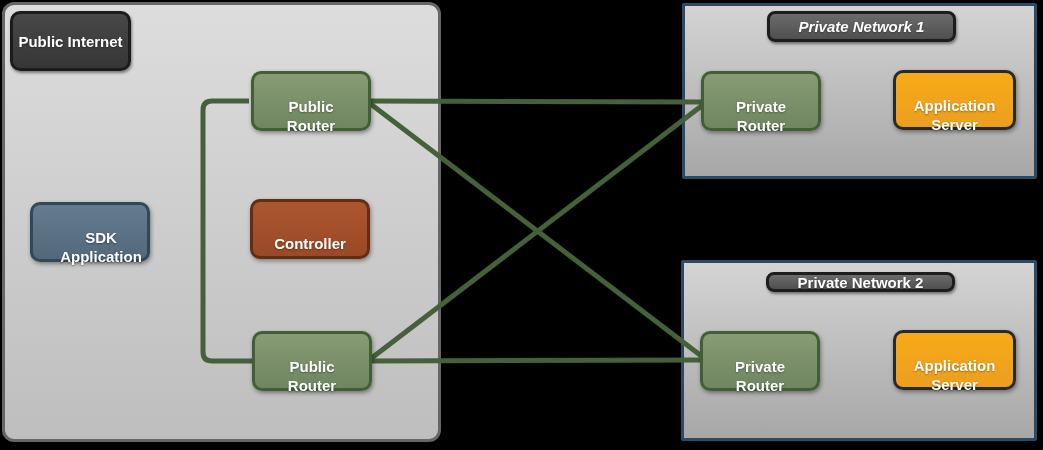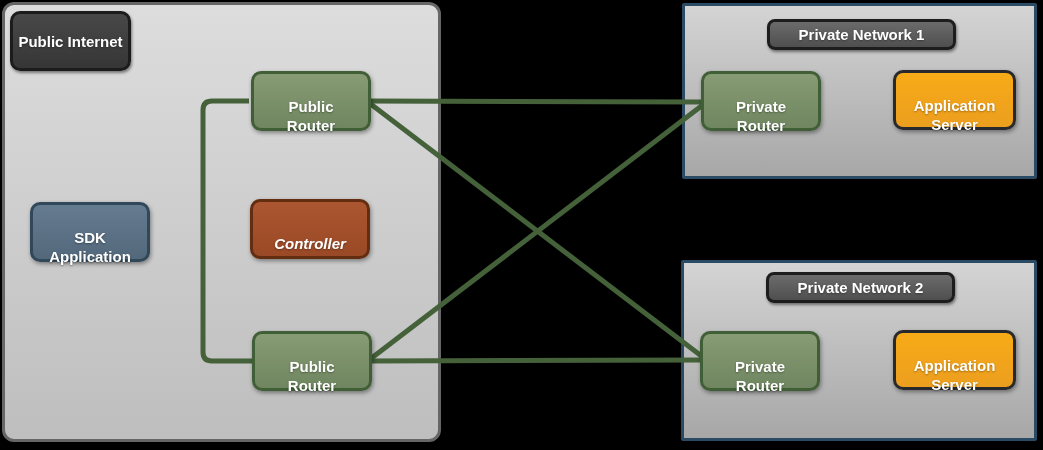--- a/index.html
+++ b/index.html
@@ -43,29 +43,29 @@
   .zone-tag { border-style:solid; border-width:3px;
               box-shadow:1px 2px 3px rgba(0,0,0,0.45); }
   .zone-tag span { white-space:nowrap; }
 
   .tag-public-internet {
     left:10px; top:11px; width:121px; height:60px;
     border-color:#1c1c1c; border-radius:10px;
     background:linear-gradient(#484848,#363636);
     justify-content:center;
   }
-  .tag-private-1 { left:767px; top:19px;  width:189px; height:31px;
+  .tag-private-1 { left:767px; top:11px;  width:189px; height:31px;
     border-color:#1d1d1d; border-radius:8px;
-    background:linear-gradient(#6b6b6b,#4f4f4f); }
-  .tag-private-2 { left:766px; top:272px; width:189px; height:31px;
+    background:linear-gradient(#6b6b6b,#4f4f4f);font-style:italic; }
+  .tag-private-2 { left:766px; top:272px; width:189px; height:20px;
     border-color:#1d1d1d; border-radius:8px;
     background:linear-gradient(#6b6b6b,#4f4f4f); }
 
-  .n-sdk        { left:30px;  top:202px; background:linear-gradient(#657b8f,#53687b); border-color:#31485a; }
-  .n-controller { left:250px; top:199px; background:linear-gradient(#ab5630,#9a4926); border-color:#632d11;font-style:italic; }
+  .n-sdk        { left:30px;  top:202px; background:linear-gradient(#657b8f,#53687b); border-color:#31485a;justify-content:flex-end; }
+  .n-controller { left:250px; top:199px; background:linear-gradient(#ab5630,#9a4926); border-color:#632d11; }
   .n-router     { background:linear-gradient(#879b74,#6f8660); border-color:#415f37; }
   .n-pub-router-1  { left:251px; top:71px;  }
   .n-pub-router-2  { left:252px; top:331px; }
   .n-priv-router-1 { left:701px; top:71px;  }
   .n-priv-router-2 { left:700px; top:331px; }
   .n-appserver  { width:123px; background:linear-gradient(#f7ab17,#ec9e1f); border-color:#27292c;text-align:center; }
   .n-appserver-1 { left:893px; top:70px;  }
   .n-appserver-2 { left:893px; top:330px; }
 </style>
 </head>

